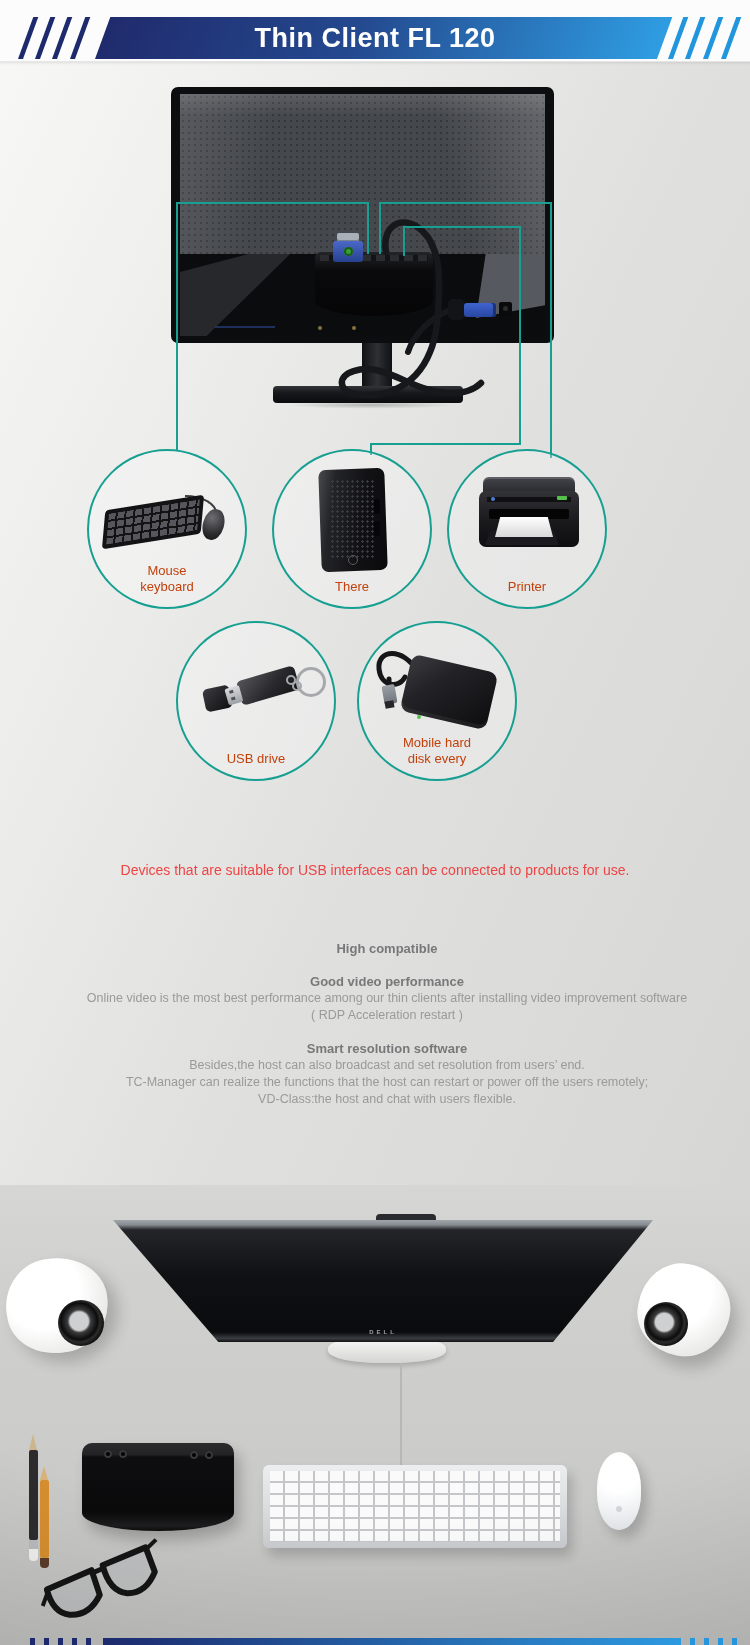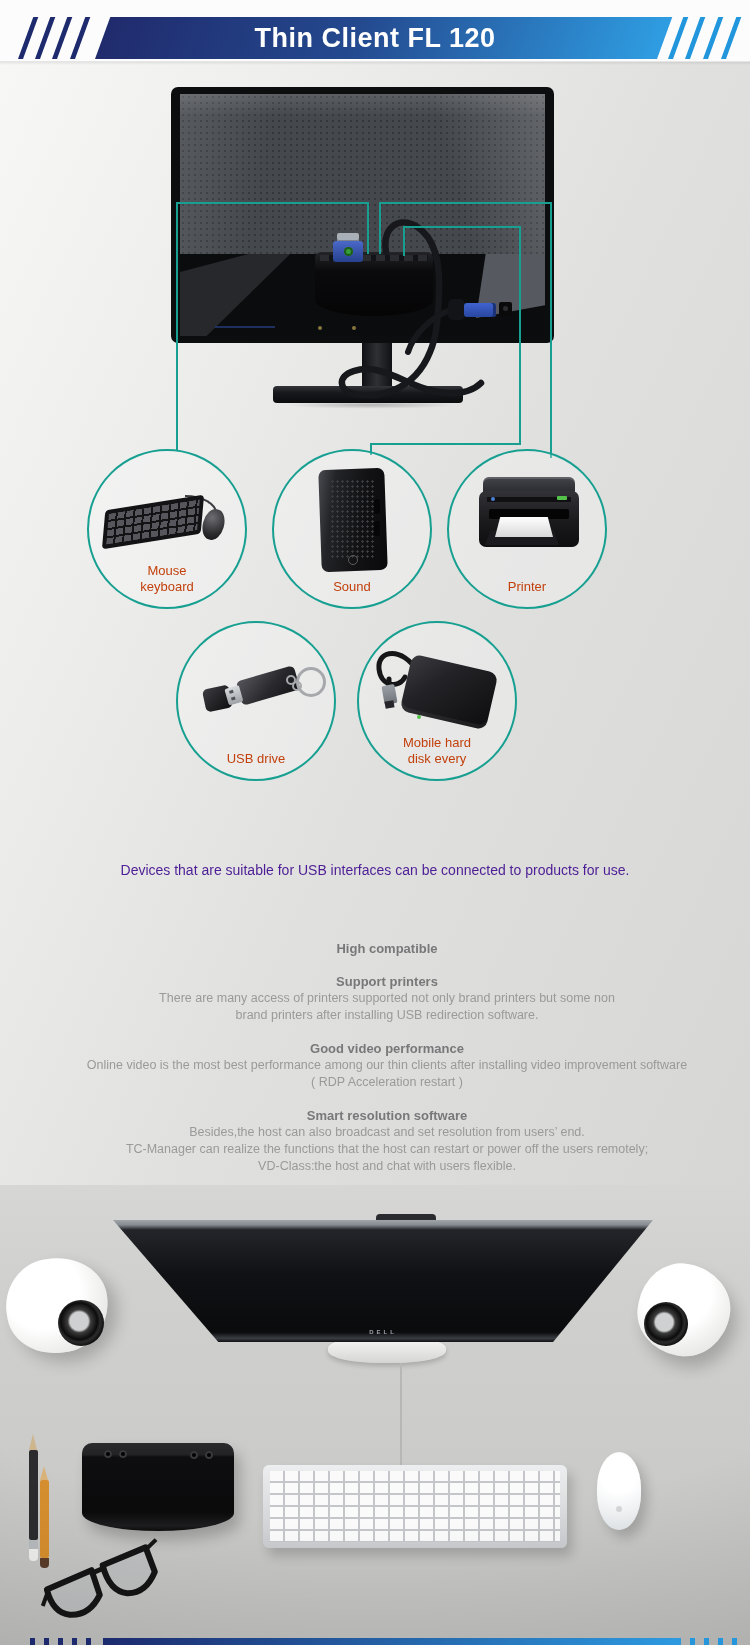--- a/index.html
+++ b/index.html
@@ -113,21 +113,21 @@
   .chain{width:6px;height:6px;border:2px solid #a6a8ab;border-radius:50%;}
   .hdd{left:46px;top:40px;width:88px;height:58px;border-radius:9px;
       background:linear-gradient(135deg,#3b3b40 0%,#232327 35%,#0d0d0f 100%);transform:rotate(13deg);
       box-shadow:inset 0 -4px 0 rgba(255,255,255,.06);}
   .hdd-led{left:58px;top:92px;width:4px;height:4px;border-radius:50%;background:#54c24a;}
   .hdd-plug{left:24px;top:62px;width:13px;height:19px;border-radius:2px;
       background:linear-gradient(180deg,#9aa0a6,#6e747a);transform:rotate(-10deg);}
   .hdd-plugtip{left:26px;top:78px;width:9px;height:7px;background:#26262a;transform:rotate(-10deg);}
 
   
-  .caption{left:0;right:0;top:862px;text-align:center;color:#4c1d95;font-size:14px;}
+  .caption{left:0;right:0;top:862px;text-align:center;color:#ef4444;font-size:14px;}
   .features{left:0;right:0;top:940px;text-align:center;color:#9a9a9b;font-size:12.5px;line-height:17px;}
   .ftitle{font-weight:bold;color:#78787a;font-size:13px;}
   .fgroup{margin-bottom:16px;padding-left:24px;}
 
   
   .mon2{left:113px;top:1220px;width:540px;height:122px;
       clip-path:polygon(0% 0%,100% 0%,81.5% 100%,19.5% 100%);
       background:linear-gradient(180deg,#a0a5aa 0%,#878c92 4%,#23252a 8%,#101114 45%,#0a0b0d 92%,#3a3d42 97%,#101114 100%);}
   .mon2-cam{left:376px;top:1214px;width:60px;height:9px;border-radius:4px 4px 0 0;background:#2a2b2e;}
   .mon2-brand{left:113px;top:1329px;width:540px;text-align:center;color:#9aa1a8;
@@ -232,21 +232,21 @@
     </div>
   </div>
 
   <div class="abs circle" style="left:272px;top:449px;">
     <div class="abs spk"></div>
     <div class="abs spk-grille"></div>
     <div class="abs spk-slot" style="left:100px;top:48px;"></div>
     <div class="abs spk-slot" style="left:100px;top:70px;"></div>
     <div class="abs spk-logo"></div>
     <div class="abs clabel">
-      <div>Sound</div>
+      <div>There</div>
     </div>
   </div>
 
   <div class="abs circle" style="left:447px;top:449px;">
     <div class="abs prn-lid"></div>
     <div class="abs prn-body"></div>
     <div class="abs prn-ctrl"></div>
     <div class="abs prn-blue"></div>
     <div class="abs prn-led"></div>
     <div class="abs prn-slot"></div>
@@ -286,25 +286,20 @@
       <div>Mobile hard</div>
       <div>disk every</div>
     </div>
   </div>
 
   <div class="abs caption">Devices that are suitable for USB interfaces can be connected to products for use.</div>
 
   <div class="abs features">
     <div class="fgroup">
       <div class="ftitle">High compatible</div>
-    </div>
-    <div class="fgroup">
-      <div class="ftitle">Support printers</div>
-      <div>There are many access of printers supported not only brand printers but some non</div>
-      <div>brand printers after installing USB redirection software.</div>
     </div>
     <div class="fgroup">
       <div class="ftitle">Good video performance</div>
       <div>Online video is the most best performance among our thin clients after installing video improvement software</div>
       <div>( RDP Acceleration restart )</div>
     </div>
     <div class="fgroup">
       <div class="ftitle">Smart resolution software</div>
       <div>Besides,the host can also broadcast and set resolution from users’ end.</div>
       <div>TC-Manager can realize the functions that the host can restart or power off the users remotely;</div>

